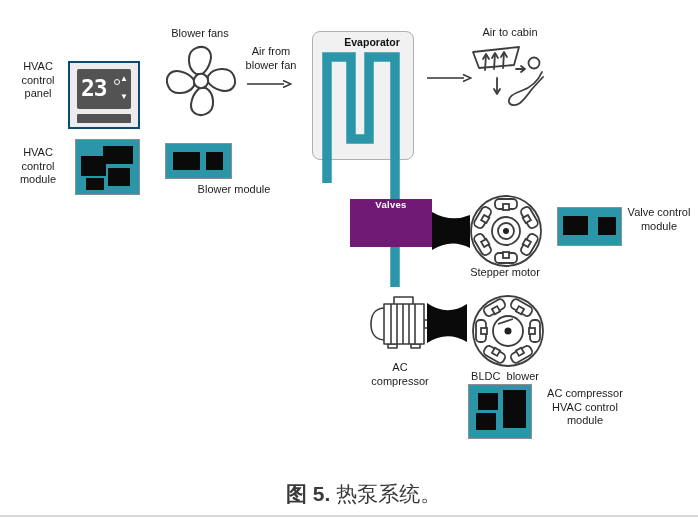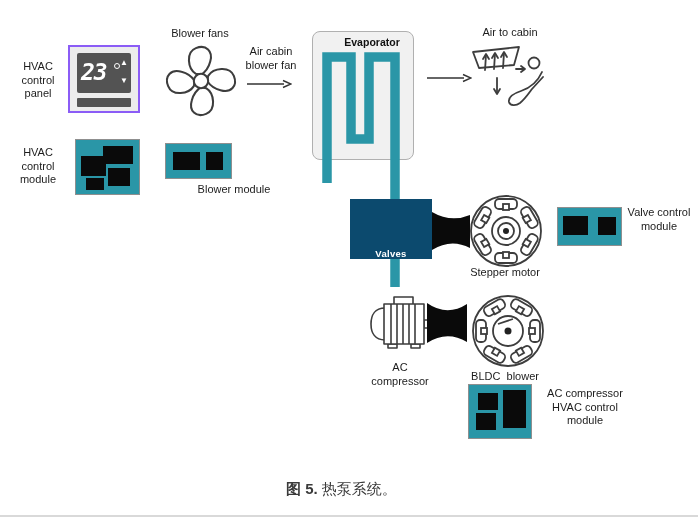--- a/index.html
+++ b/index.html
@@ -2,40 +2,40 @@
 <html><head>
 <meta charset="utf-8">
 <style>
   html,body{margin:0;padding:0;background:#fff;}
   #canvas{position:relative;width:698px;height:518px;background:#ffffff;overflow:hidden;
           font-family:"Liberation Sans",sans-serif;color:#1c1c1c;}
   .abs{position:absolute;}
   .lbl{position:absolute;font-size:11px;line-height:13.5px;text-align:center;color:#1c1c1c;}
   .pre{white-space:pre;}
   
-  .panel{position:absolute;left:68px;top:45px;width:68px;height:64px;background:#ececec;border:2px solid #8b5cf6;font-style:italic;}
+  .panel{position:absolute;left:68px;top:61px;width:68px;height:64px;background:#ececec;border:2px solid #0c4a6e;}
   .display{position:absolute;left:7px;top:6px;width:54px;height:40px;background:#535353;border-radius:2px;}
   .digits{position:absolute;left:4px;top:6px;font-family:"DejaVu Sans Mono",monospace;font-weight:bold;
           font-size:23px;line-height:26px;color:#ffffff;letter-spacing:-1px;}
   .degdot{position:absolute;left:37px;top:10px;width:4px;height:4px;border:1.3px solid #fff;border-radius:50%;}
   .tri{position:absolute;left:43px;font-size:8px;color:#ffffff;line-height:8px;}
   .panelbar{position:absolute;left:7px;top:51px;width:54px;height:9px;background:#535353;border-radius:1px;}
   
   .module{position:absolute;background:#2a96a7;border:1px solid #8f8f8f;}
   .chip{position:absolute;background:#0a0a0a;}
   
   .evap{position:absolute;left:312px;top:31px;width:100px;height:127px;background:#f1f1f1;
         border:1.5px solid #b0b0b0;border-radius:8px;}
   .evap-title{position:absolute;left:312px;top:36px;width:120px;text-align:center;
               font-size:10.5px;font-weight:bold;color:#111;}
   
-  .valves{position:absolute;left:350px;top:199px;width:82px;height:60px;background:#0c4a6e;
-          display:flex;align-items:flex-end;justify-content:center;}
+  .valves{position:absolute;left:350px;top:199px;width:82px;height:48px;background:#701a75;
+          display:flex;align-items:flex-start;justify-content:center;}
   .valves span{font-size:9.5px;font-weight:bold;color:#ffffff;letter-spacing:.3px;}
-  .caption{position:absolute;left:286px;top:480px;font-size:15px;color:#3a3a3a;}
+  .caption{position:absolute;left:286px;top:480px;font-size:21px;color:#3a3a3a;}
   .caption b{font-weight:bold;}
   .watermark{position:absolute;left:510px;top:487px;font-size:20px;color:#c3e6bb;}
   .bottomline{position:absolute;left:0;top:515px;width:698px;height:2px;background:#d9d9d9;}
   svg{display:block;}
 </style>
 </head>
 <body>
 
 <div id="canvas">
 
@@ -62,21 +62,21 @@
         <path d="M33,31 C25,26 23,10 33,6 C43,2 50,9 47,19 C45,27 41,30 38,32 Z"></path>
         <path transform="rotate(90 38 38)" d="M33,31 C25,26 23,10 33,6 C43,2 50,9 47,19 C45,27 41,30 38,32 Z"></path>
         <path transform="rotate(180 38 38)" d="M33,31 C25,26 23,10 33,6 C43,2 50,9 47,19 C45,27 41,30 38,32 Z"></path>
         <path transform="rotate(270 38 38)" d="M33,31 C25,26 23,10 33,6 C43,2 50,9 47,19 C45,27 41,30 38,32 Z"></path>
       </g>
       <circle cx="38" cy="38" r="7"></circle>
     </g>
   </svg>
 
   <div class="lbl" style="left:238px;top:45px;width:66px;">
-    <div>Air cabin</div>
+    <div>Air from</div>
     <div>blower fan</div>
   </div>
   <svg class="abs" style="left:246px;top:78px;" width="46" height="12" viewBox="0 0 46 12">
     <line x1="1" y1="6" x2="38" y2="6" stroke="#333" stroke-width="1.4"></line>
     <path d="M37,2.5 L45,6 L37,9.5" fill="none" stroke="#333" stroke-width="1.4"></path>
   </svg>
 
   <div class="evap"></div>
   <svg class="abs" style="left:300px;top:40px;" width="120" height="252" viewBox="0 0 120 252">
     <path d="M27,143 L27,17 L51,17 L51,99 L69,99 L69,17 L95,17 L95,247" fill="none" stroke="#2a96a7" stroke-width="9.5" stroke-linejoin="miter"></path>

